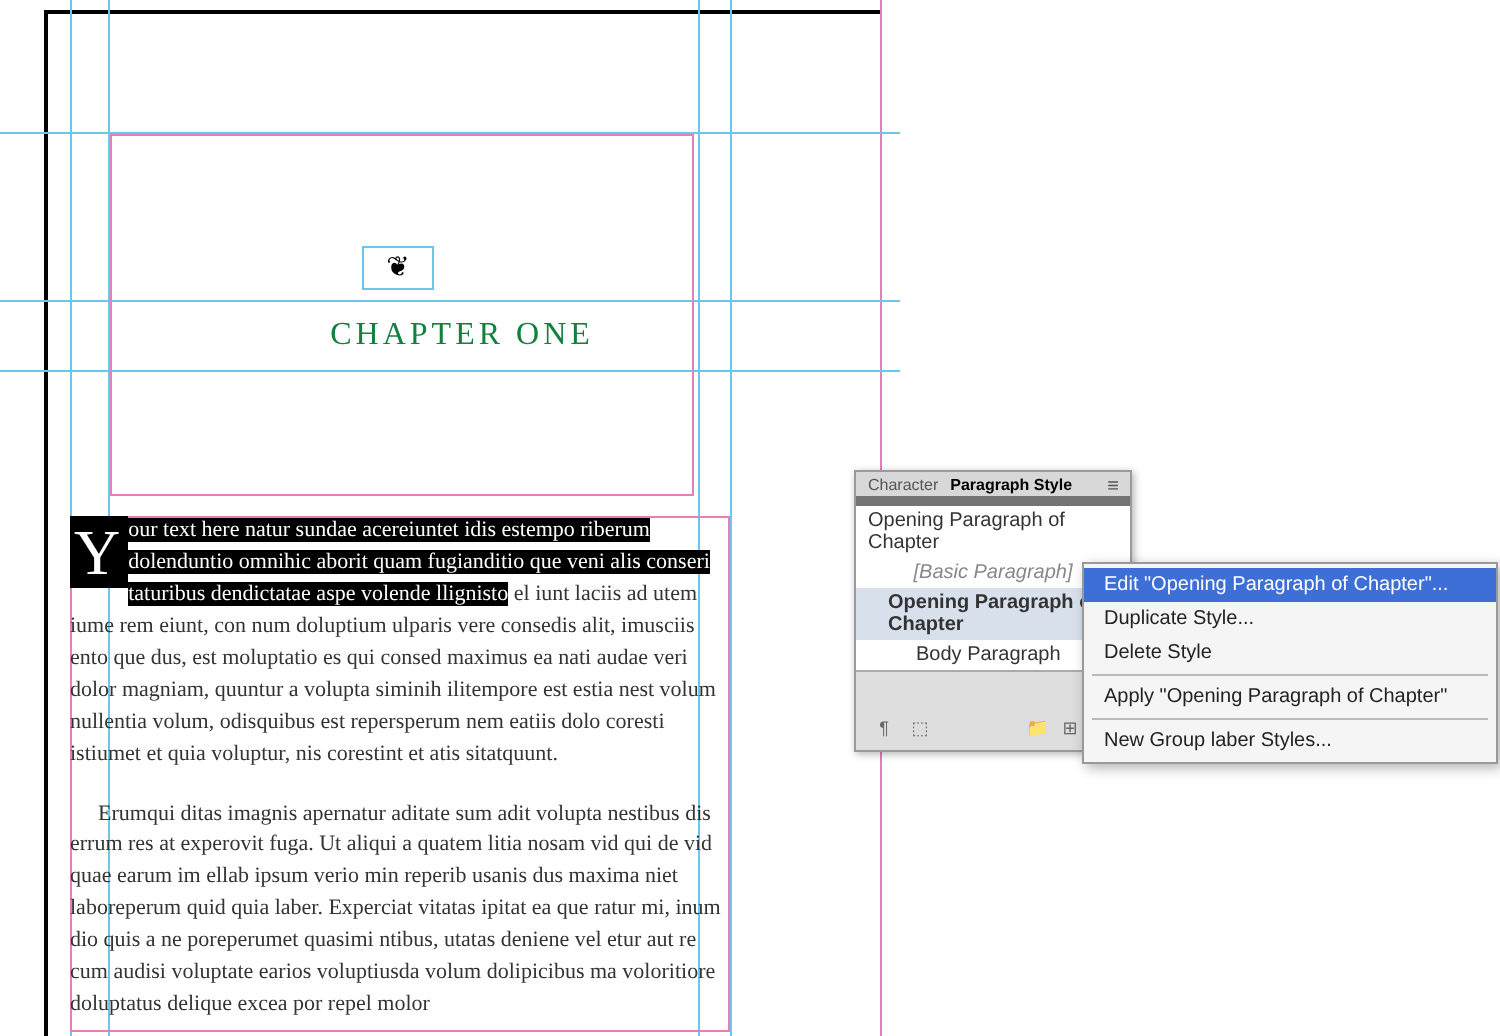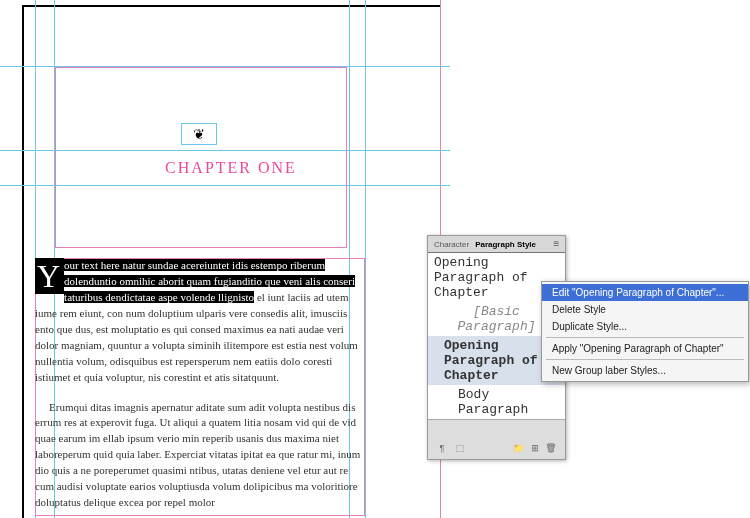--- a/index.html
+++ b/index.html
@@ -3,31 +3,31 @@
 <meta charset="utf-8">
 <style>
 * { margin:0; padding:0; box-sizing:border-box; }
 body { width:750px; height:518px; background:#fff; font-family:Arial,Helvetica,sans-serif; position:relative; overflow:hidden; }
 .workspace { position:absolute; left:0; top:0; width:450px; height:518px; }
 .page-border { position:absolute; left:22px; top:5px; right:10px; bottom:-20px; border:2px solid #000; border-bottom:none; border-right:none; background:#fff; }
 .guide-h { position:absolute; left:0; right:0; height:1px; background:#6ac7e8; }
 .guide-v { position:absolute; top:0; bottom:0; width:1px; background:#6ac7e8; }
 .pink-box { position:absolute; border:1px solid #e77fb8; }
 .deco-box { position:absolute; left:181px; top:123px; width:36px; height:22px; border:1px solid #6ac7e8; display:flex; align-items:center; justify-content:center; font-size:14px; font-family:Georgia,serif; }
-.chapter-title { position:absolute; left:56px; right:44px; top:159px; text-align:center; font-family:Georgia,"Times New Roman",serif; font-size:16px; letter-spacing:2px; color:#ec4899; }
+.chapter-title { position:absolute; left:56px; right:44px; top:159px; text-align:center; font-family:Georgia,"Times New Roman",serif; font-size:16px; letter-spacing:2px; color:#15803d; }
 .body-text { position:absolute; left:35px; top:258px; width:330px; font-family:Georgia,"Times New Roman",serif; font-size:11px; line-height:1.45; color:#333; overflow:hidden; }
 .dropcap { float:left; font-size:32px; line-height:1; padding:2px 4px 2px 2px; font-family:Georgia,serif; }
 .hi { background:#000; color:#fff; }
 .para2 { text-indent:14px; margin-top:14px; }
 .panel { position:absolute; left:427px; top:235px; width:139px; background:#e8e8e8; border:1px solid #9a9a9a; box-shadow:1px 1px 4px rgba(0,0,0,.3); font-size:9px; }
-.panel-tabs { height:17px; border-bottom:1px solid #737373; display:flex; align-items:center; padding:0 6px; gap:6px; background:#d8d8d8; }
+.panel-tabs { height:17px; border-bottom:5px solid #737373; display:flex; align-items:center; padding:0 6px; gap:6px; background:#d8d8d8; }
 .panel-tabs .tab { font-size:8px; color:#555; }
 .panel-tabs .tab.active { color:#000; font-weight:bold; }
 .panel-list { background:#fff; }
-.panel-item { padding:2px 6px; font-size:13px; color:#333; cursor:pointer;font-family:Liberation Mono, monospace; }
+.panel-item { padding:2px 6px; font-size:10px; color:#333; cursor:pointer; }
 .panel-item.muted { color:#888; font-style:italic; text-align:center; }
 .panel-item.sel { background:#d8e0ec; font-weight:bold; padding-left:16px; }
 .panel-bottom { height:40px; border-top:1px solid #aaa; background:#ddd; position:relative; }
 .panel-bottom .icon { position:absolute; bottom:4px; width:12px; height:12px; font-size:9px; color:#666; text-align:center; }
 .panel-menu-btn { position:absolute; top:2px; right:2px; width:13px; height:13px; font-size:10px; color:#555; text-align:center; cursor:pointer; }
 .context-menu { position:absolute; left:541px; top:281px; width:208px; background:#f5f5f5; border:1px solid #999; box-shadow:2px 2px 6px rgba(0,0,0,.3); font-size:10px; padding:2px 0; }
 .context-menu .mi { padding:3px 10px; color:#222; cursor:pointer; }
 .context-menu .mi.highlight { background:#3d6fd6; color:#fff; }
 .context-menu hr { border:none; border-top:1px solid #bbb; margin:2px 4px; }
 .ruler-edge { position:absolute; left:440px; top:0; width:1px; height:518px; background:#e77fb8; }
@@ -78,19 +78,19 @@
     <span class="icon" style="left:8px">¶</span>
     <span class="icon" style="left:26px">⬚</span>
     <span class="icon" style="right:40px">📁</span>
     <span class="icon" style="right:24px">⊞</span>
     <span class="icon" style="right:8px">🗑</span>
   </div>
 </div>
 
 <div class="context-menu">
   <div class="mi highlight">Edit "Opening Paragraph of Chapter"...</div>
+  <div class="mi">Duplicate Style...</div>
   <div class="mi">Delete Style</div>
-  <div class="mi">Duplicate Style...</div>
   <hr>
   <div class="mi">Apply "Opening Paragraph of Chapter"</div>
   <hr>
   <div class="mi">New Group laber Styles...</div>
 </div>
 
 </body></html>

